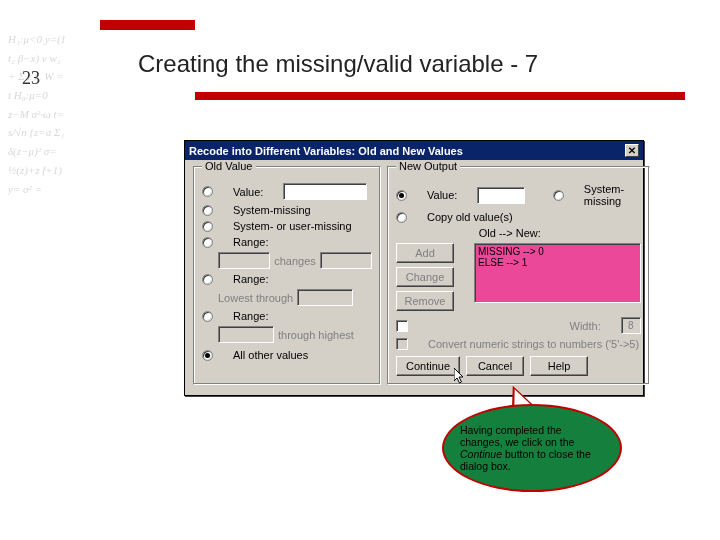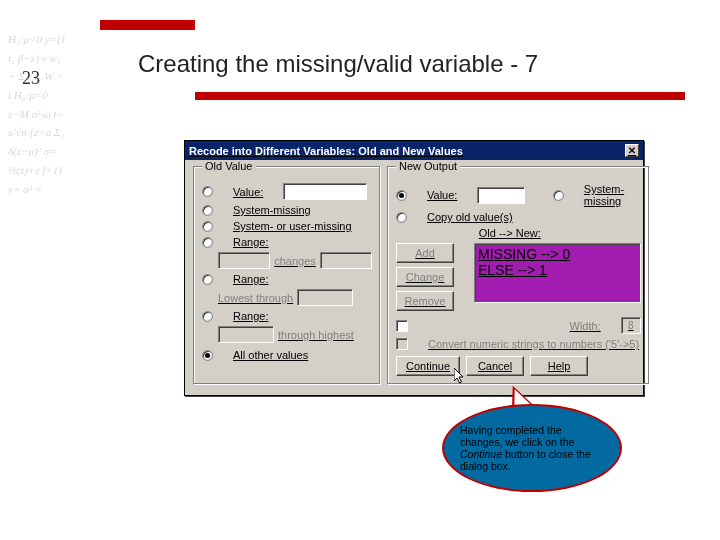--- a/index.html
+++ b/index.html
@@ -53,21 +53,20 @@
   .dialog {
     position: absolute;
     left: 184px; top: 140px;
     width: 460px;
     background: #d4d0c8;
     border: 1px solid #000;
     box-shadow: 1px 1px 0 #444;
     font-family: "Tahoma","MS Sans Serif",Arial,sans-serif;
     font-size: 11px;
     color: #000;
-    text-decoration: underline;
   }
   .titlebar {
     background: #0a246a;
     color: #fff;
     font-weight: bold;
     padding: 3px 4px;
     display: flex;
     justify-content: space-between;
     align-items: center;
     font-size: 11px;
@@ -142,40 +141,40 @@
   .checkbox {
     width: 12px; height: 12px;
     background: #fff;
     border: 1px solid #808080;
     border-right-color:#fff; border-bottom-color:#fff;
     box-shadow: inset 1px 1px 0 #404040;
     flex-shrink: 0;
   }
   .checkbox.disabled { background:#d4d0c8; }
   .listbox {
-    background:#a21caf;
+    background:#ec4899;
     border: 1px solid #808080;
     border-right-color:#fff; border-bottom-color:#fff;
     box-shadow: inset 1px 1px 0 #404040;
     height: 60px;
     padding: 2px 3px;
-    font-size: 14px;
+    font-size: 10px;
     overflow: hidden;
   }
   .btn-col { display:flex; flex-direction:column; gap:4px; }
   .bottom-btns { display:flex; gap:6px; margin-top:6px; justify-content:flex-start; }
   .rangebox { margin-left:16px; display:flex; align-items:center; gap:4px; }
   
   .callout {
     position: absolute;
     left: 442px; top: 404px;
     width: 180px; height: 88px;
     border: 2px solid #c00000;
     border-radius: 50%;
-    background: #0369a1;
+    background: #15803d;
     display:flex; align-items:center; justify-content:center;
     padding: 10px 16px;
     font-family: Verdana, Arial, sans-serif;
     font-size: 10.5px;
     color: #000;
     text-align: left;
   }
   .callout .emph { font-style: italic; }
   .tail {
     position:absolute;

